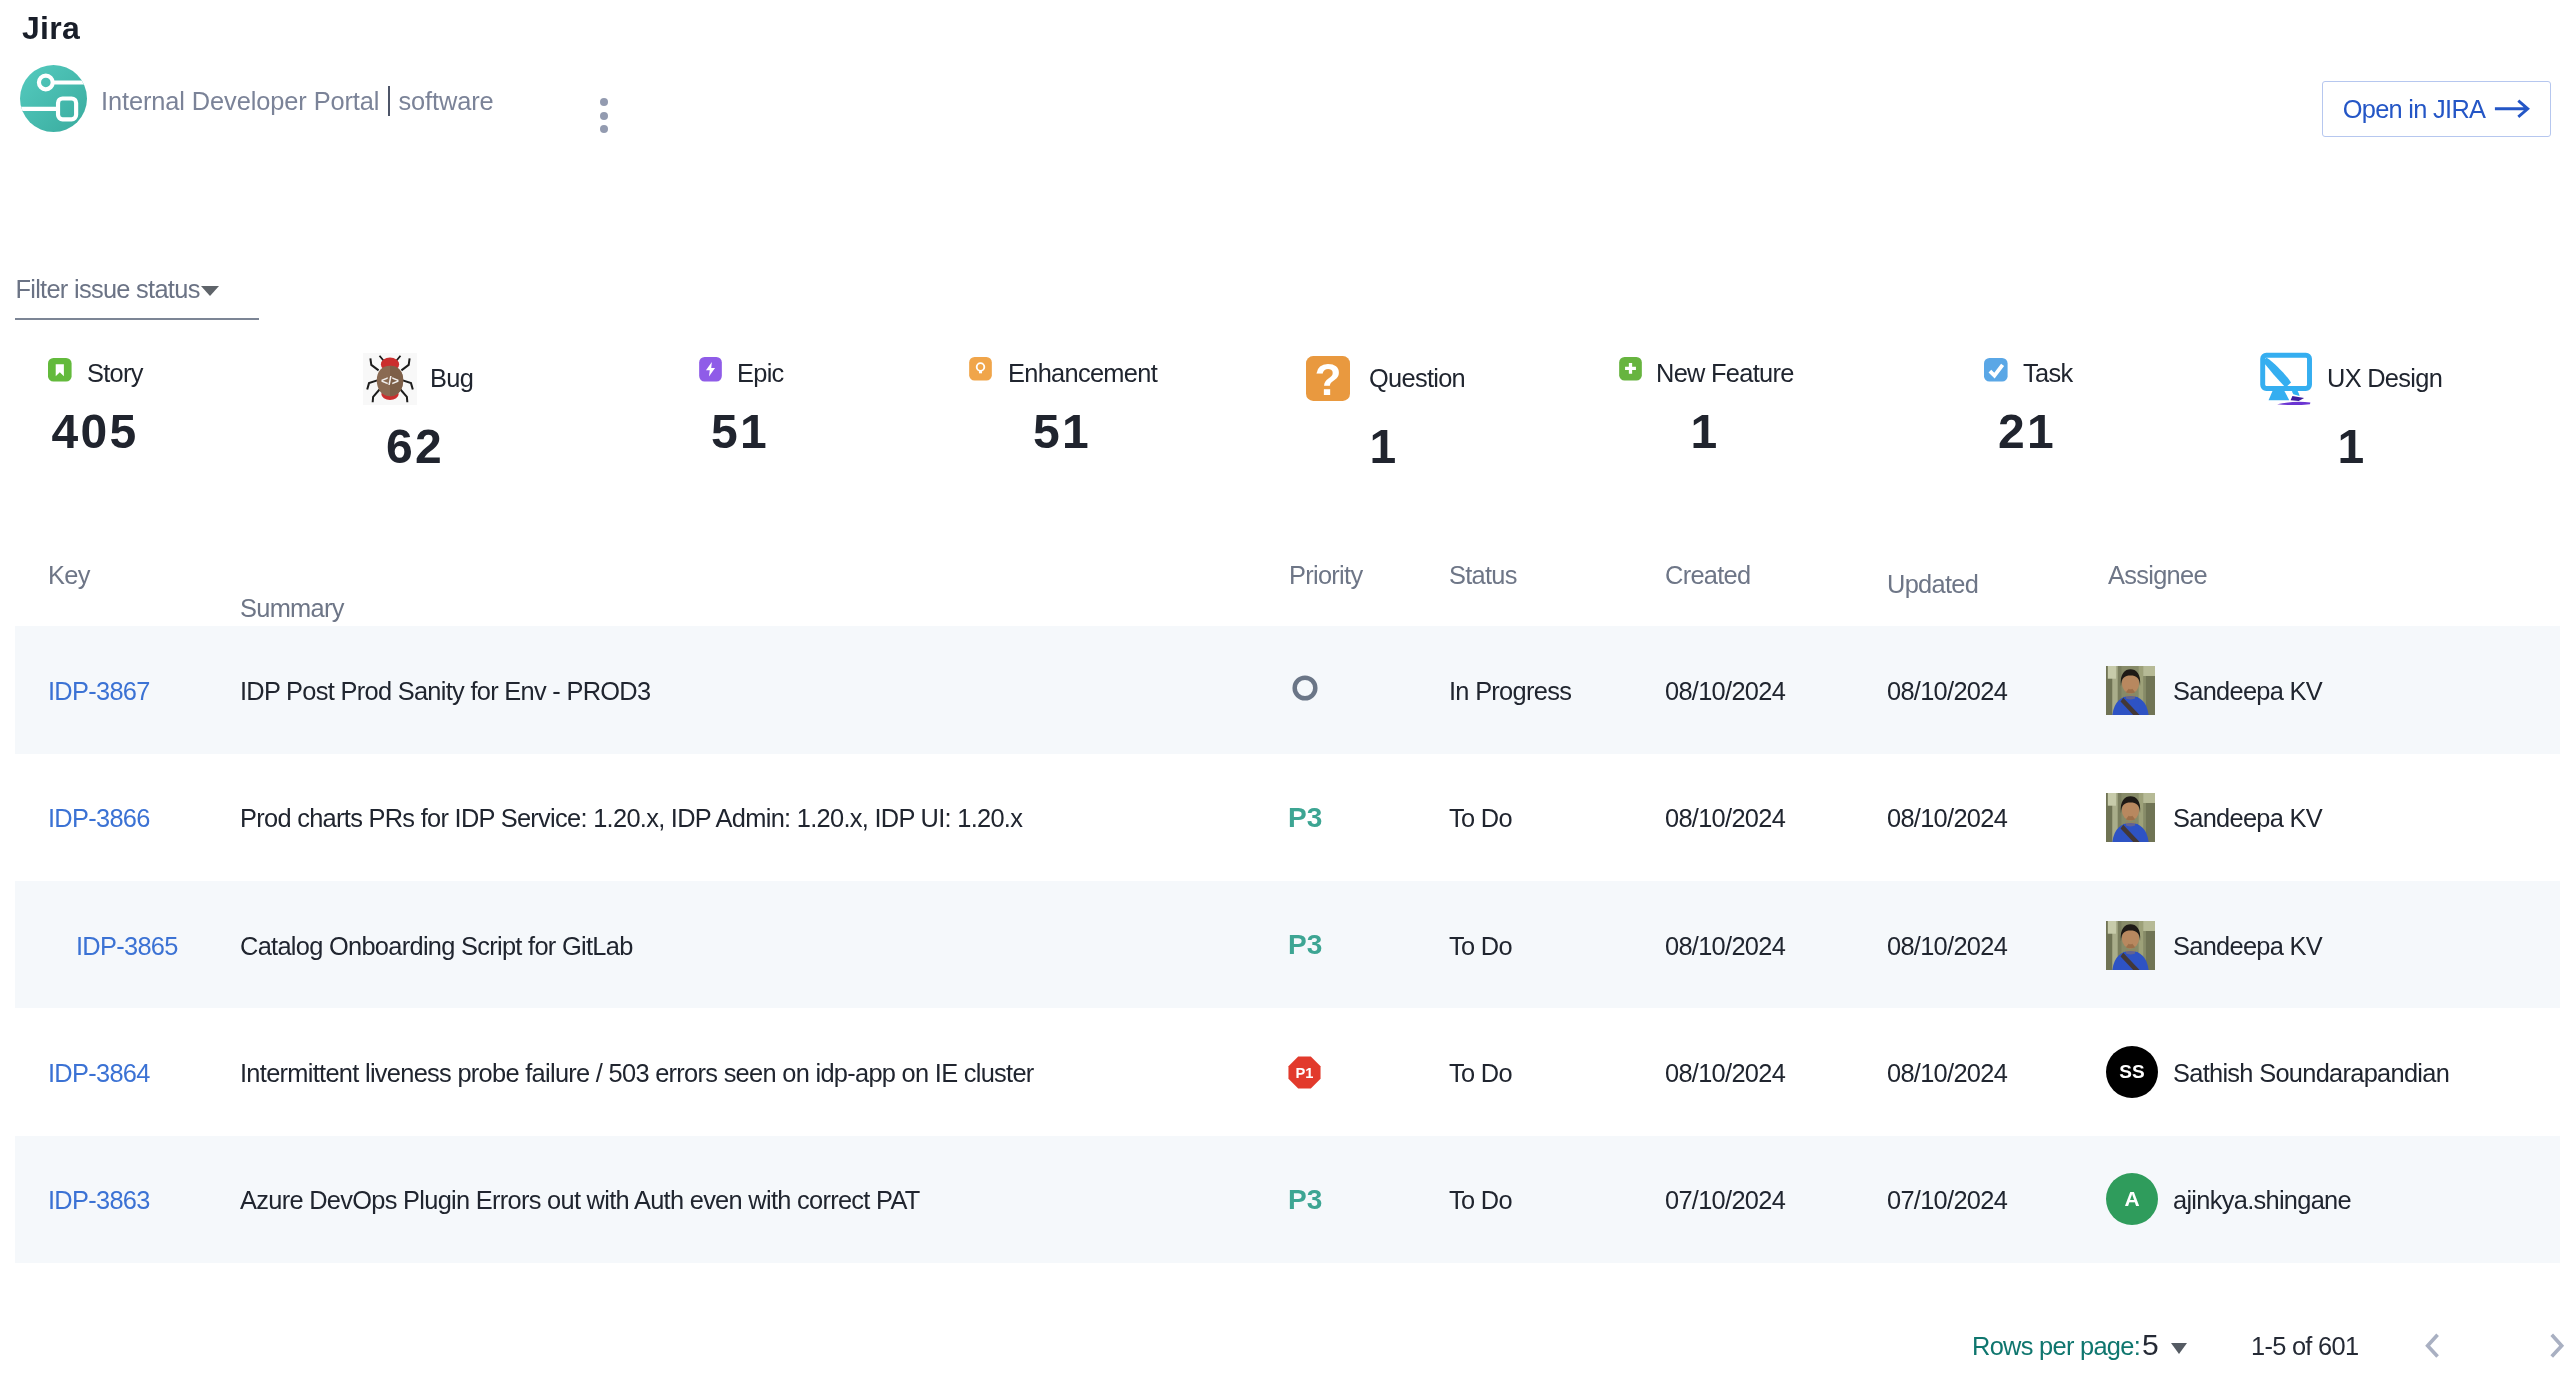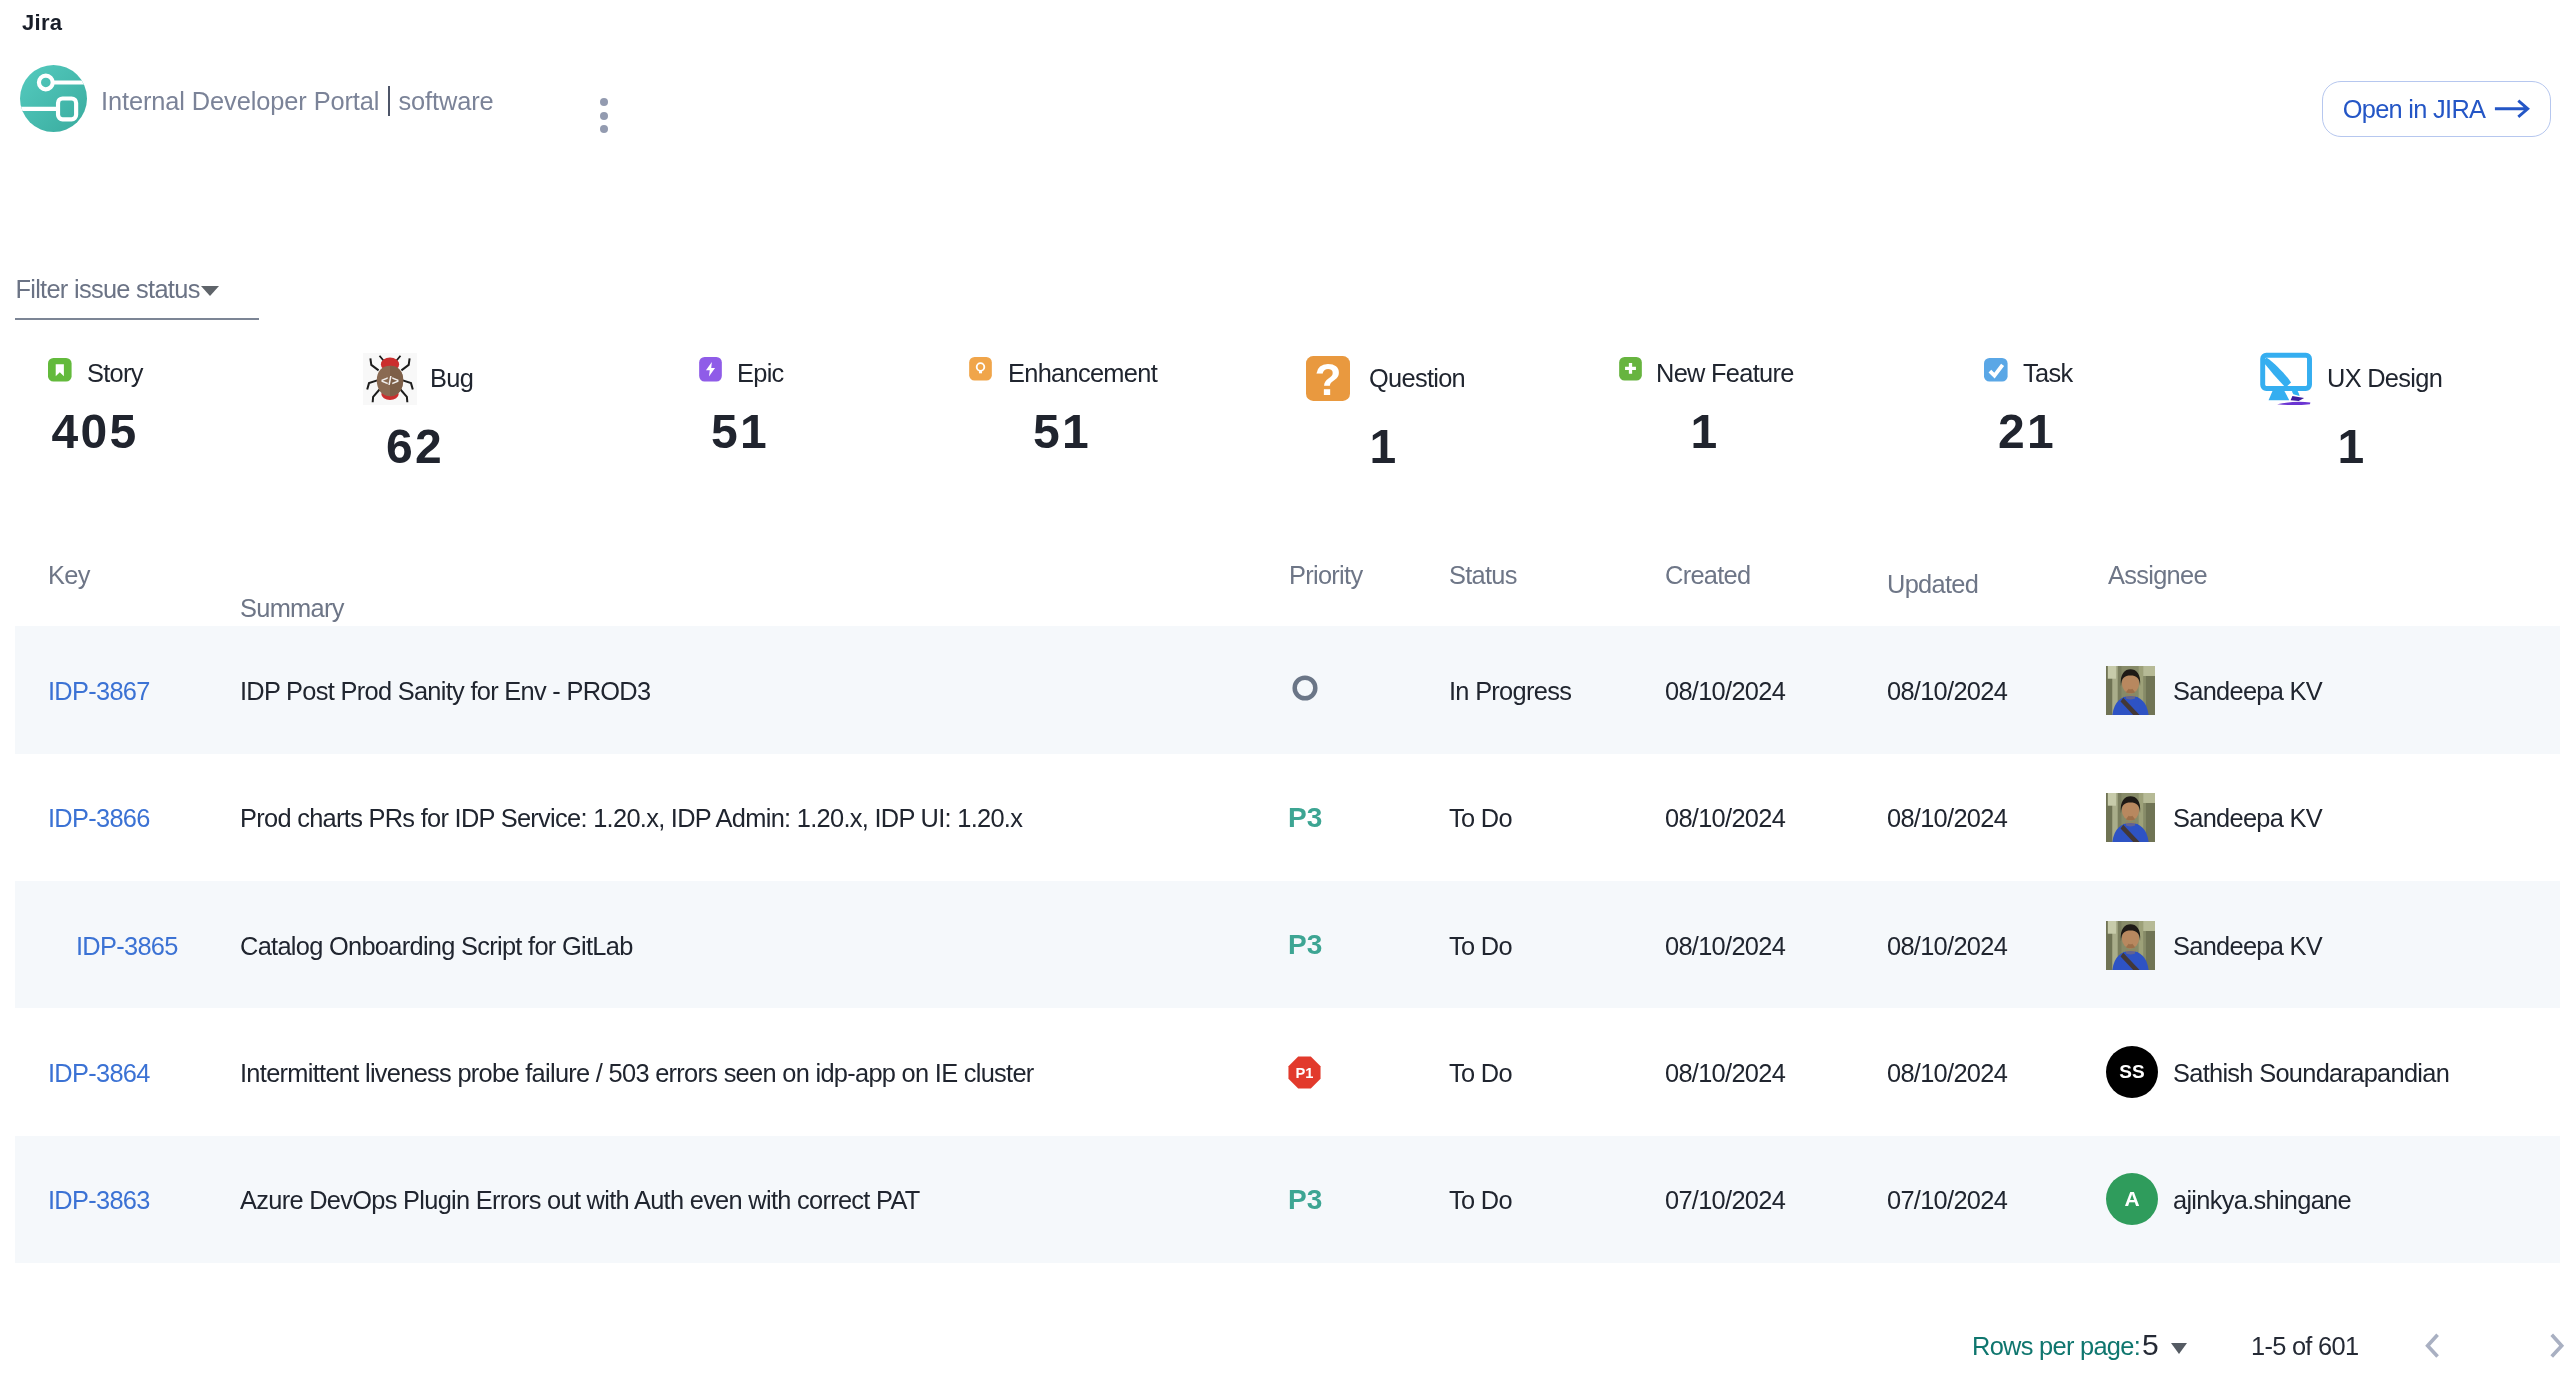--- a/index.html
+++ b/index.html
@@ -7,21 +7,21 @@
   .abs { position:absolute; }
   .t28 { font-size:25.4px; color:#20252f; white-space:nowrap; letter-spacing:-0.7px; }
   .gray { color:#6e7687; }
   .num { font-size:48px; font-weight:700; color:#20242e; letter-spacing:2.3px; transform:translateX(calc(-50% - 0.9px)); white-space:nowrap; }
   .link { color:#3b72d4; }
   .stripe { position:absolute; left:15.4px; width:2545px; background:#f5f8fb; }
 </style>
 </head>
 <body>
 
-<div class="abs" style="left:22px; top:10px; font-size:22px; font-weight:700; color:#191e29; letter-spacing:0.3px;">Jira</div>
+<div class="abs" style="left:22px; top:10px; font-size:32px; font-weight:700; color:#191e29; letter-spacing:0.3px;">Jira</div>
 
 <svg class="abs" style="left:20px; top:65px;" width="67" height="67" viewBox="0 0 74 74">
   <defs>
     <linearGradient id="lg" x1="0" y1="0" x2="1" y2="1">
       <stop offset="0" stop-color="#55cbbf"></stop>
         <stop offset="1" stop-color="#39ab9e"></stop>
     </linearGradient>
     <clipPath id="cc">
         <circle cx="37" cy="37" r="37"></circle>
       </clipPath>
@@ -36,21 +36,21 @@
 </svg>
 
 <div class="abs" style="left:101px; top:86px; font-size:25.4px; color:#7b8398; letter-spacing:-0.1px;">Internal Developer Portal<span style="display:inline-block;width:2.7px;height:30px;background:#4d5568;vertical-align:-6.3px;margin:0 8.2px;"></span>software</div>
 
 <div class="abs" style="left:600px; top:98px;">
   <div style="width:8.2px;height:8.2px;border-radius:50%;background:#939bb0;"></div>
   <div style="width:8.2px;height:8.2px;border-radius:50%;background:#939bb0;margin-top:5.4px;"></div>
   <div style="width:8.2px;height:8.2px;border-radius:50%;background:#939bb0;margin-top:5.4px;"></div>
 </div>
 
-<div class="abs" style="left:2322px; top:81px; width:229px; height:56px; border:1.8px solid #b6c7ef; border-radius:19px; display:flex; align-items:center; justify-content:center; gap:9px;">
+<div class="abs" style="left:2322px; top:81px; width:229px; height:56px; border:1.8px solid #b6c7ef; border-radius:3px; display:flex; align-items:center; justify-content:center; gap:9px;">
   <span style="font-size:25.4px; color:#2456c6; letter-spacing:-0.7px;">Open in JIRA</span>
   <svg width="36" height="23.6" viewBox="0 0 40 26">
       <path d="M1 13h36M27 4l10.5 9L27 22" fill="none" stroke="#2456c6" stroke-width="3.2"></path>
     </svg>
 </div>
 
 <div class="abs t28" style="left:15.4px; top:275px; color:#6b7385;">Filter issue status<span style="display:inline-block; width:0; height:0; border-left:9px solid transparent; border-right:9px solid transparent; border-top:10px solid #5f646a; margin-left:0.9px; margin-bottom:1.8px;"></span></div>
 <div class="abs" style="left:14.5px; top:318px; width:244px; height:1.8px; background:#7c8595;"></div>
 
 <svg class="abs" style="left:48px; top:358px;" width="23.6" height="23.6" viewBox="0 0 26 26">

